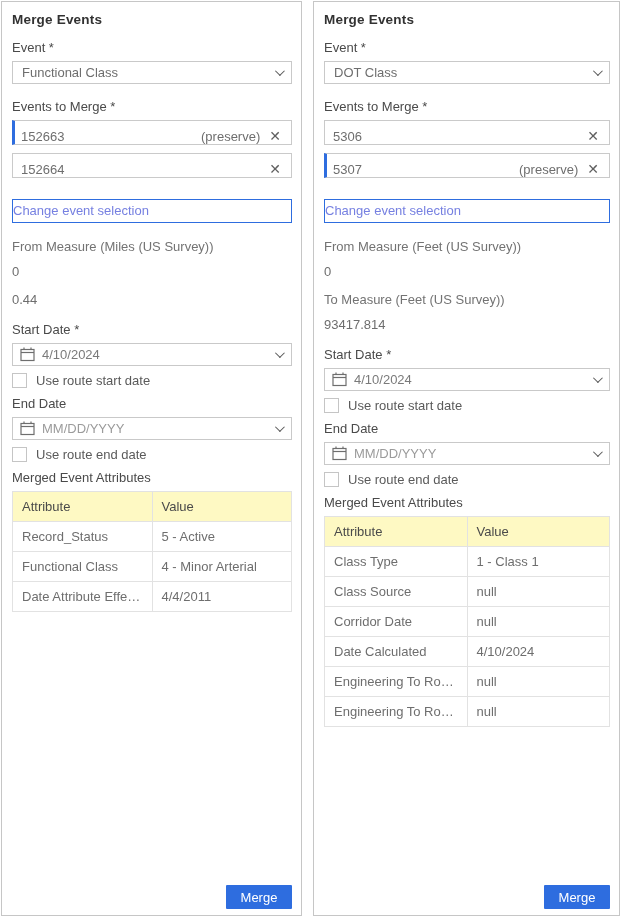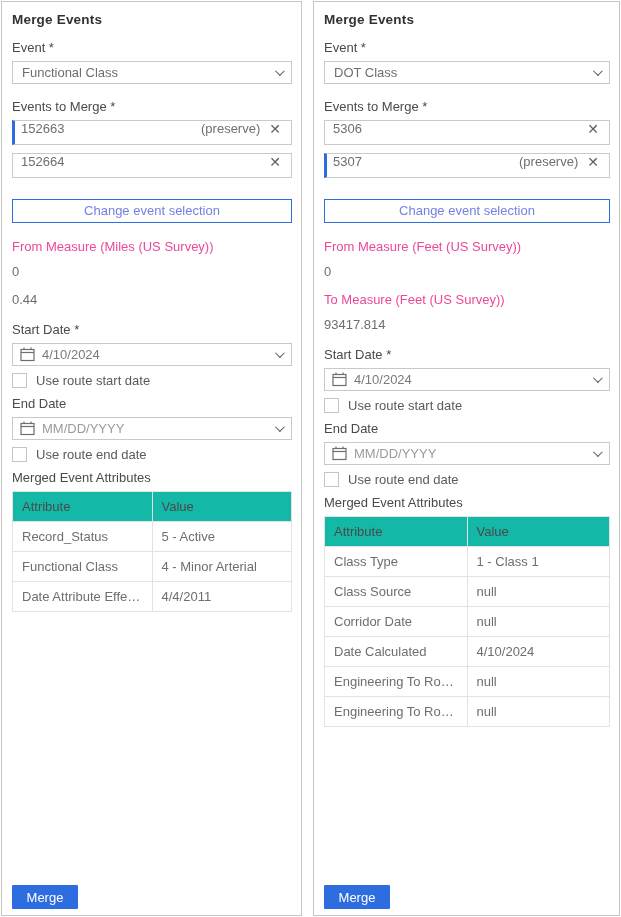--- a/index.html
+++ b/index.html
@@ -35,39 +35,39 @@
   .chevron {
     width: 7px; height: 7px;
     border-right: 1.4px solid #595959; border-bottom: 1.4px solid #595959;
     transform: rotate(45deg) translateY(-2px);
     margin-left: 6px; flex: 0 0 auto;
   }
 
   
   .event-row {
     height: 25px; border: 1px solid #cacaca; background: #fff;
-    display: flex; align-items: flex-start; padding: 0 8px;
+    display: flex; align-items: flex-end; padding: 0 8px;
     color: #6e6e6e; margin-bottom: 8px;
   }
   .event-row.preserve { border-left: 3px solid #2e6ddf; padding-left: 6px; }
   .preserve-tag { color: #6e6e6e; margin-right: 7px; }
   .x-btn {
     color: #5f5f5f; font-size: 14px; line-height: 1; cursor: pointer;
     font-weight: 400; padding: 1px 2px;
   }
 
   .change-btn {
     width: 100%; height: 24px; background: #fff;
     border: 1px solid #2e6ddf; color: #7680e1;
-    font-size: 13px; text-align: center; line-height: 22px;
+    font-size: 13px; text-align: left; line-height: 22px;
     cursor: pointer; margin-top: 13px; margin-bottom: 16px;
     font-family: "Liberation Sans", sans-serif;
   }
 
-  .measure-lbl { color: #ec4899; margin-bottom: 10px; }
+  .measure-lbl { color: #737373; margin-bottom: 10px; }
   .measure-val { color: #6e6e6e; margin-bottom: 13px; }
   .date-select {
     height: 23px; border: 1px solid #c9c9c9; display: flex; align-items: center;
     padding: 0 9px 0 7px; cursor: pointer; margin-bottom: 7px;
   }
   .date-text { color: #7a7a7a; margin-left: 7px; flex: 1; }
   .date-text.placeholder { color: #9b9b9b; }
   .cal-icon { flex: 0 0 auto; display: inline-flex; }
 
   .check-row { display: flex; align-items: flex-end; margin: 0 0 8px 0; cursor: pointer; }
@@ -77,25 +77,25 @@
   }
   .check-lbl { color: #5a5a5a; }
 
   .attr-title { color: #4a4a4a; margin-bottom: 6px; }
 
   table.attr-table { width: 100%; border-collapse: collapse; table-layout: fixed; }
   .attr-table th, .attr-table td {
     border: 1px solid #e2e2e2; text-align: left; font-weight: normal;
     padding: 7px 9px; overflow: hidden; white-space: nowrap; text-overflow: ellipsis;
   }
-  .attr-table th { background: #14b8a6; color: #4a4a4a; }
+  .attr-table th { background: #fef9c3; color: #4a4a4a; }
   .attr-table td { color: #6e6e6e; height: 29px; }
   .attr-table col.c1 { width: 50%; }
 
-  .bottom-bar { margin-top: auto; display: flex; padding-top: 6px; }
+  .bottom-bar { margin-top: auto; display: flex; justify-content: flex-end; padding-top: 6px; }
   .merge-btn {
     background: #2e6ddf; color: #fff; border: none;
     height: 24px; min-width: 66px; padding: 0 14px;
     font-size: 13px; cursor: pointer;
     font-family: "Liberation Sans", sans-serif;
     border-radius: 1px;
   }
 </style>
 </head>
 <body>

